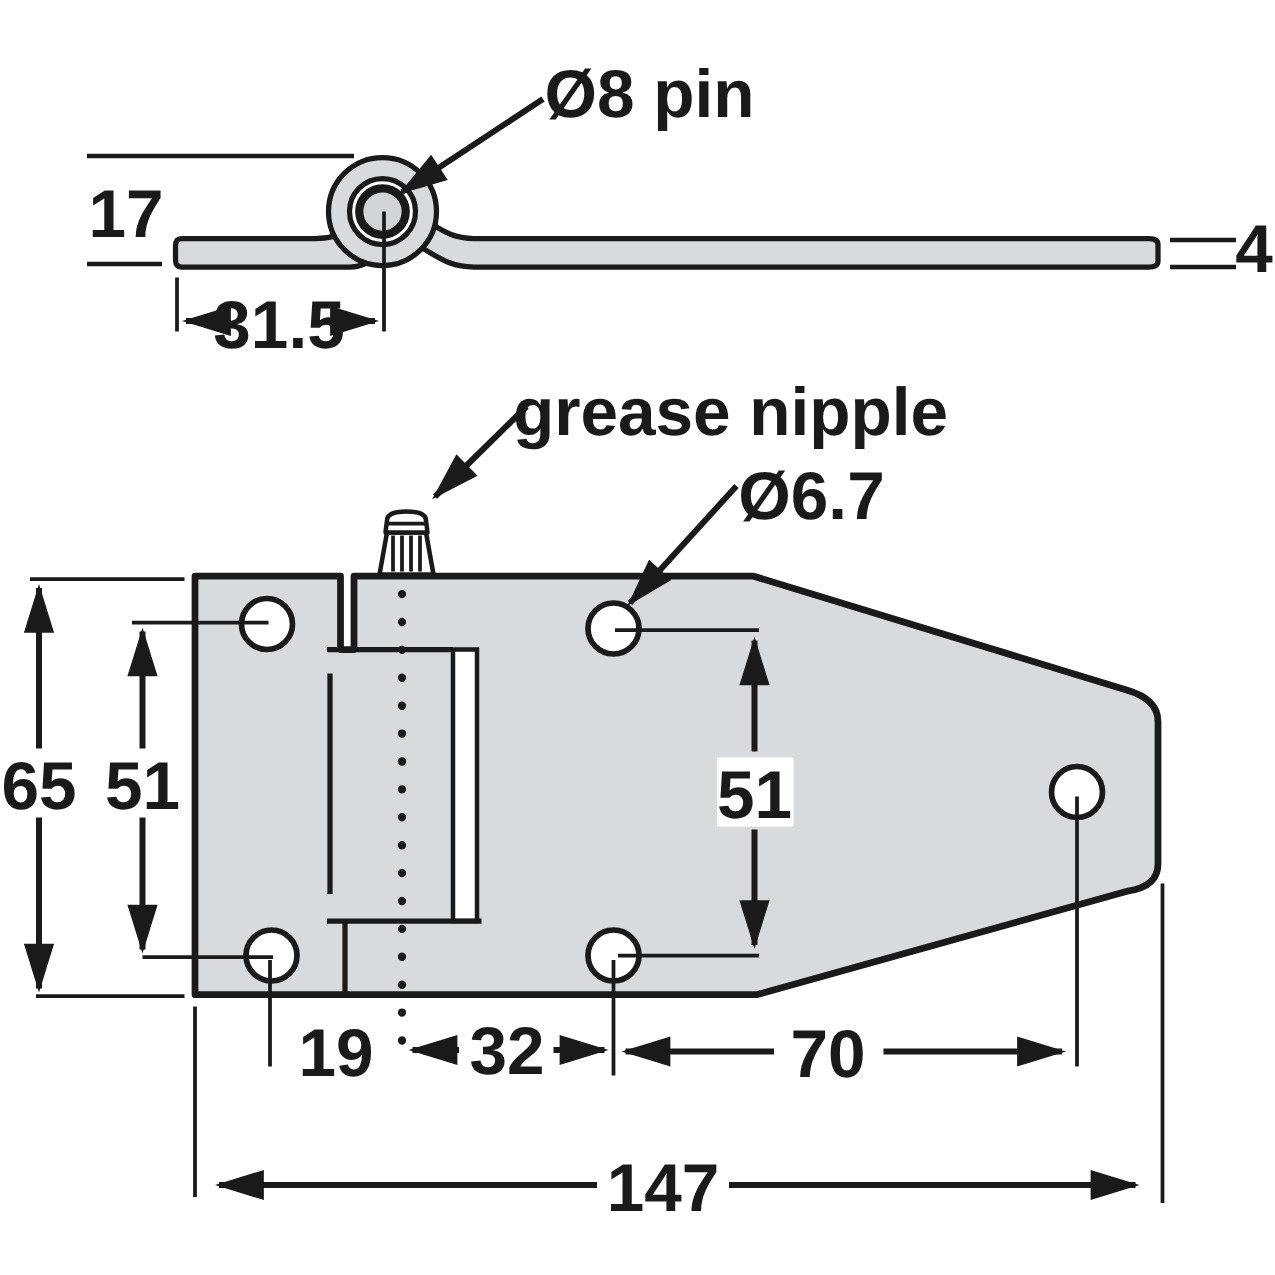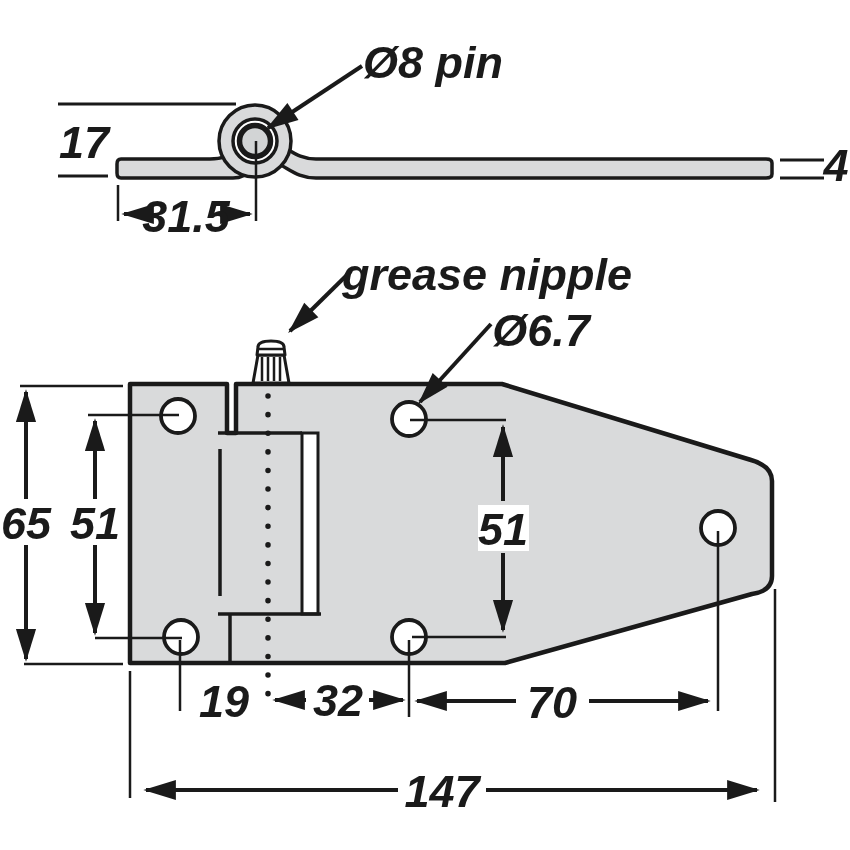--- a/index.html
+++ b/index.html
@@ -1,16 +1,16 @@
 <!DOCTYPE html>
 <html><head>
 <meta charset="utf-8">
 <style>
   html,body{margin:0;padding:0;background:#ffffff;}
-  .stage{width:850px;height:850px;background:#ffffff;position:relative;overflow:hidden;font-style:italic;}
+  .stage{width:850px;height:850px;background:#ffffff;position:relative;overflow:hidden;}
   svg text{
     font-family:"Liberation Sans","DejaVu Sans",sans-serif;
     font-weight:700;
     fill:#1a1a1a;
   }
   .dim-text{font-size:45px;}
 </style>
 </head>
 <body>
 

